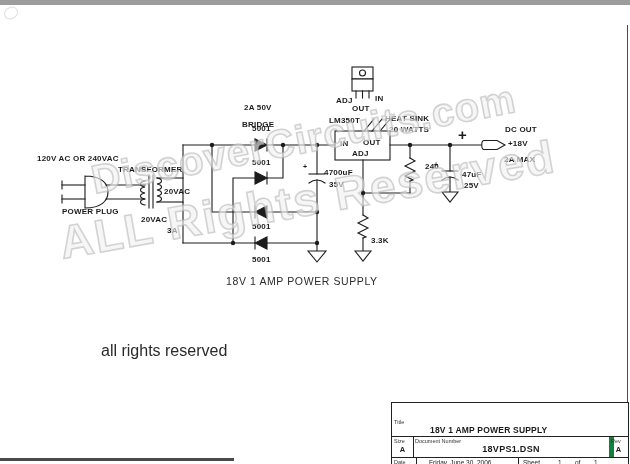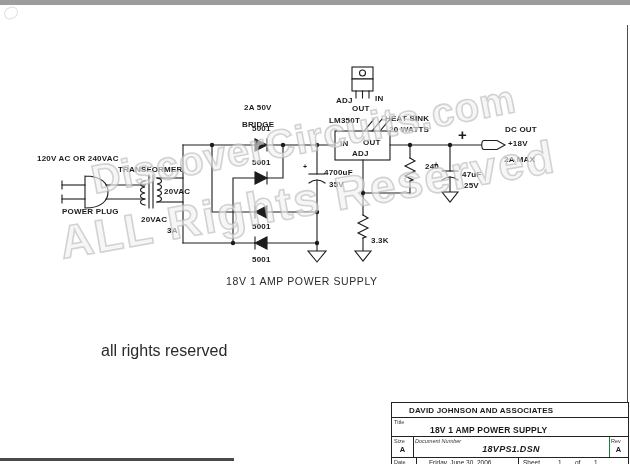--- a/index.html
+++ b/index.html
@@ -28,21 +28,21 @@
   .tblock{position:absolute;left:391px;top:402px;width:236px;height:62px;border:1px solid #222;background:#fff;}
   .tb-row{position:absolute;left:0;width:100%;box-sizing:border-box;}
   .tb-company{top:0;height:15px;border-bottom:1px solid #222;}
   .tb-company span{position:absolute;left:17px;top:3px;font-size:8px;font-weight:700;letter-spacing:.2px;}
   .tb-title{top:15px;height:19px;border-bottom:1px solid #222;}
   .tb-microlabel{position:absolute;font-size:5.5px;color:#333;font-weight:400;}
   .tb-title .tb-microlabel{left:2px;top:1px;}
   .tb-title-text{position:absolute;left:38px;top:7px;font-size:8.5px;font-weight:700;letter-spacing:.2px;}
   .tb-meta{top:34px;height:21px;border-bottom:1px solid #222;}
   .cell-size{position:absolute;left:0;top:0;width:21px;height:100%;border-right:1px solid #222;}
-  .cell-doc{position:absolute;left:21px;top:0;width:196px;height:100%;border-right:1px solid #15803d;font-style:italic;}
+  .cell-doc{position:absolute;left:21px;top:0;width:196px;height:100%;border-right:5px solid #15803d;}
   .cell-rev{position:absolute;left:217px;top:0;width:19px;height:100%;}
   .cell-size .val,.cell-rev .val{position:absolute;left:0;top:8px;width:100%;text-align:center;font-size:7.5px;font-weight:600;}
   .cell-size .tb-microlabel,.cell-rev .tb-microlabel,.cell-doc .tb-microlabel{left:2px;top:1px;}
   .cell-doc .val{position:absolute;left:0;top:7px;width:100%;text-align:center;font-size:9px;font-weight:700;letter-spacing:.3px;}
   .tb-date{top:55px;height:12px;}
   .tb-date .tb-microlabel{left:2px;top:1px;}
   .tb-date .d-val{position:absolute;left:37px;top:1px;font-size:6.5px;}
   .tb-date .d-div1{position:absolute;left:24px;top:0;height:100%;border-left:1px solid #222;}
   .tb-date .d-div2{position:absolute;left:126px;top:0;height:100%;border-left:1px solid #222;}
   .tb-date .s-lbl{position:absolute;left:131px;top:1px;font-size:6.5px;}
@@ -221,23 +221,20 @@
   <span class="lbl" style="left:504px;top:155px;">2A MAX</span>
 
   <span class="caption">18V 1 AMP POWER SUPPLY</span>
 
   <span class="site site2">all rights reserved</span>
 
   <div class="wm wm1">DiscoverCircuits.com</div>
   <div class="wm wm2">ALL Rights Reserved</div>
 
   <div class="tblock">
-    <div class="tb-row tb-company">
-      <span>DAVID JOHNSON AND ASSOCIATES</span>
-    </div>
     <div class="tb-row tb-title">
       <span class="tb-microlabel">Title</span>
       <span class="tb-title-text">18V 1 AMP POWER SUPPLY</span>
     </div>
     <div class="tb-row tb-meta">
       <div class="cell-size">
         <span class="tb-microlabel">Size</span>
         <span class="val">A</span>
       </div>
       <div class="cell-doc">

